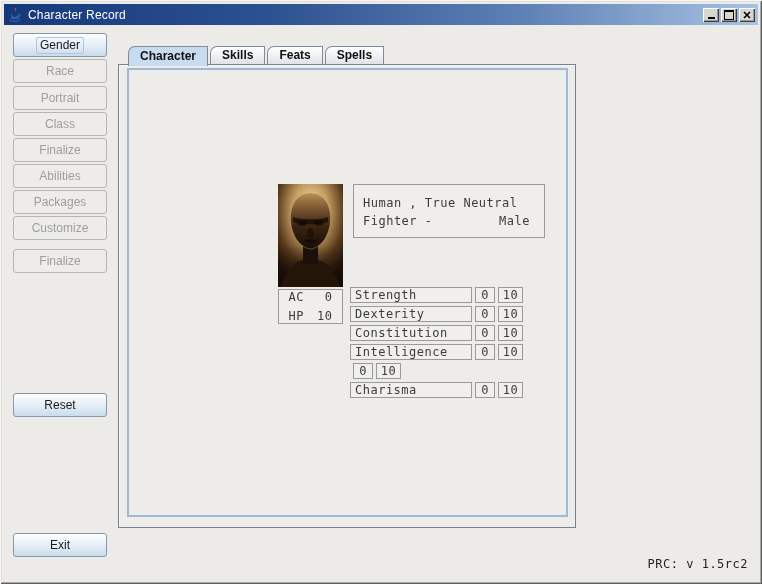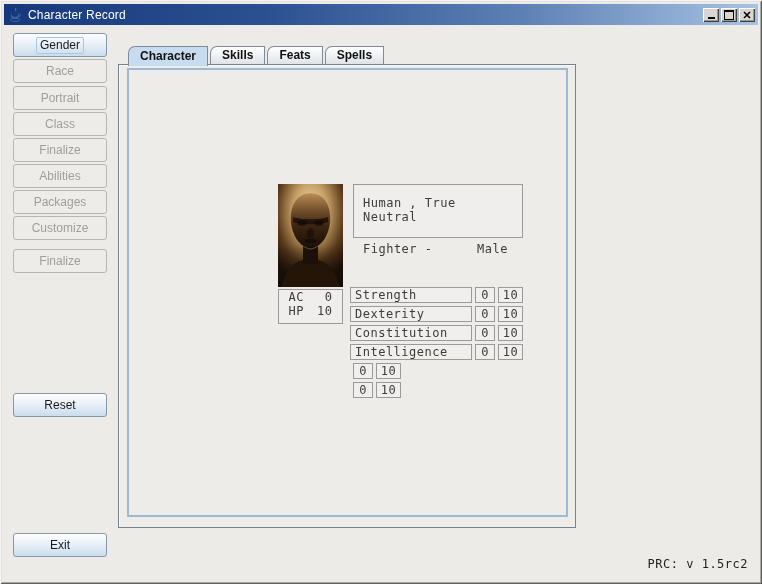--- a/index.html
+++ b/index.html
@@ -57,28 +57,28 @@
     border:1px solid #75838F;box-shadow:inset 1px 1px 0 #F6F7F8;
   }
   .inner-panel{
     position:absolute;left:8px;top:3px;right:7px;bottom:10px;
     border:2px solid #A0B8D0;box-shadow:inset 0 0 0 1px #E4EDF5;
   }
   
   .mono{font-family:"DejaVu Sans Mono",monospace;font-size:12px;color:#3C3C3C;letter-spacing:.5px;}
   .portrait{position:absolute;left:278px;top:184px;width:65px;height:103px;}
   .infobox{
-    position:absolute;left:353px;top:184px;width:170px;height:54px;box-sizing:border-box;
+    position:absolute;left:353px;top:184px;width:192px;height:54px;box-sizing:border-box;
     border:1px solid #9A9A9A;padding:11px 8px 0 9px;background:#EFEEEC;
   }
-  .info-line2{display:flex;justify-content:space-between;padding-right:6px;margin-top:18px;}
+  .info-line2{display:flex;justify-content:space-between;padding-right:6px;margin-top:4px;}
   .achp{
     position:absolute;left:278px;top:289px;width:65px;height:35px;box-sizing:border-box;
     border:1px solid #9A9A9A;background:#EFEEEC;
-    display:flex;flex-direction:column;justify-content:flex-start;gap:0px;
+    display:flex;flex-direction:column;justify-content:space-between;gap:0px;
   }
   .achp-row{display:flex;justify-content:center;gap:6px;line-height:14px;}
   .achp-row .lb{width:20px;text-align:left;}
   .achp-row .vl{width:18px;text-align:right;}
   .stats{position:absolute;left:350px;top:287px;width:175px;}
   .stat-row{display:flex;height:16px;margin-bottom:3px;}
   .stat-name{
     width:122px;box-sizing:border-box;border:1px solid #9A9A9A;background:#F0EFED;
     padding-left:4px;line-height:14px;
   }
@@ -234,18 +234,19 @@
   <div class="stat-row">
     <span class="stat-name">Intelligence</span>
     <span class="stat-mod">0</span>
     <span class="stat-score">10</span>
   </div>
   <div class="stat-row">
     <span class="stat-mod">0</span>
     <span class="stat-score">10</span>
   </div>
   <div class="stat-row">
+    <span class="stat-name">Charisma</span>
     <span class="stat-mod">0</span>
     <span class="stat-score">10</span>
   </div>
 </div>
 
 <div class="footer-version mono">PRC: v 1.5rc2</div>
 
 </body></html>

